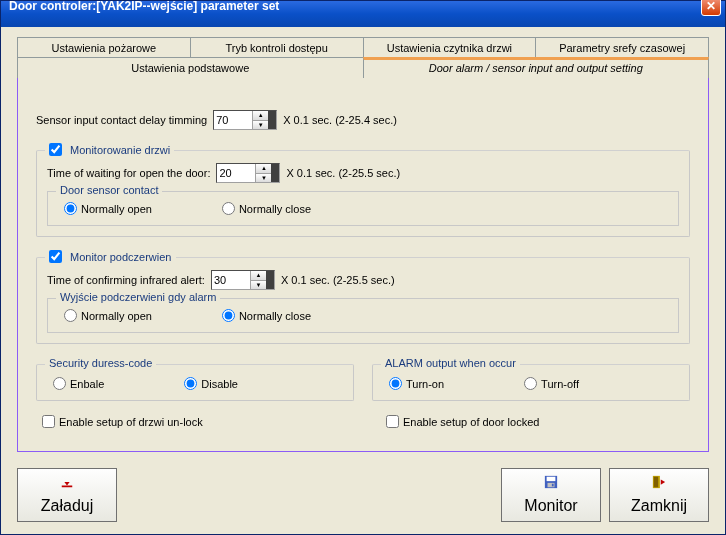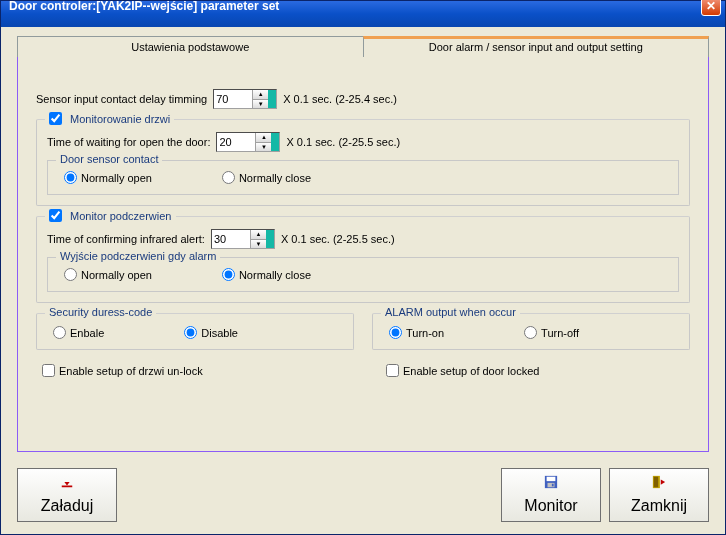--- a/index.html
+++ b/index.html
@@ -64,37 +64,38 @@
   .tab-row1 .tab { flex: 1; }
   .tab-row2 { margin-top: -1px; }
   .tab-row2 .tab { flex: 1; }
   .tab.active {
     background: #ECE9D8;
     border-top: 3px solid #F0A050;
     border-left: 1px solid #919B9C;
     border-right: 1px solid #919B9C;
     z-index: 2;
     padding-top: 2px;
+    font-style: italic;
   }
   .tab + .tab { margin-left: -1px; }
   .tab-body {
     border: 1px solid #8b5cf6;
     border-top: 1px solid #919B9C;
     margin-top: -1px;
     padding: 32px 18px 16px 18px;
     background: #ECE9D8;
     flex: 1;
   }
 
   
   .group {
     border: 1px solid #C8C8C8;
     border-top-color: #D0D0D0;
     border-radius: 2px;
-    margin-top: 10px;
+    margin-top: 20px;
     padding: 12px 10px 10px 10px;
     position: relative;
     background: #ECE9D8;
   }
   .group-title {
     position: absolute;
     top: -8px;
     left: 8px;
     background: #ECE9D8;
     padding: 0 4px;
@@ -116,21 +117,21 @@
     padding: 0 4px;
     color: #1A3B7E;
   }
 
   .row { display: flex; align-items: center; gap: 6px; }
   .label { color: #000; }
 
   .spinbox {
     display: flex;
     border: 1px inset #A0A0A0;
-    background: #14b8a6;
+    background: #404040;
     height: 20px;
     width: 64px;
   }
   .spinbox input {
     border: none;
     width: 38px;
     font-size: 11px;
     padding: 0 2px;
     outline: none;
   }
@@ -186,20 +187,26 @@
 <body>
 
 <div class="window">
   <div class="titlebar">
     <span class="titlebar-title">Door controler:[YAK2IP--wejście] parameter set</span>
     <div class="close-btn">✕</div>
   </div>
 
   <div class="client">
 
+    <div class="tab-row tab-row1">
+      <div class="tab"><span>Ustawienia pożarowe</span></div>
+      <div class="tab"><span>Tryb kontroli dostępu</span></div>
+      <div class="tab"><span>Ustawienia czytnika drzwi</span></div>
+      <div class="tab"><span>Parametry srefy czasowej</span></div>
+    </div>
     <div class="tab-row tab-row2">
       <div class="tab"><span>Ustawienia podstawowe</span></div>
       <div class="tab active"><span>Door alarm / sensor input and output setting</span></div>
     </div>
 
     <div class="tab-body">
 
       <div class="row">
         <span class="label">Sensor input contact delay timming</span>
         <div class="spinbox">

